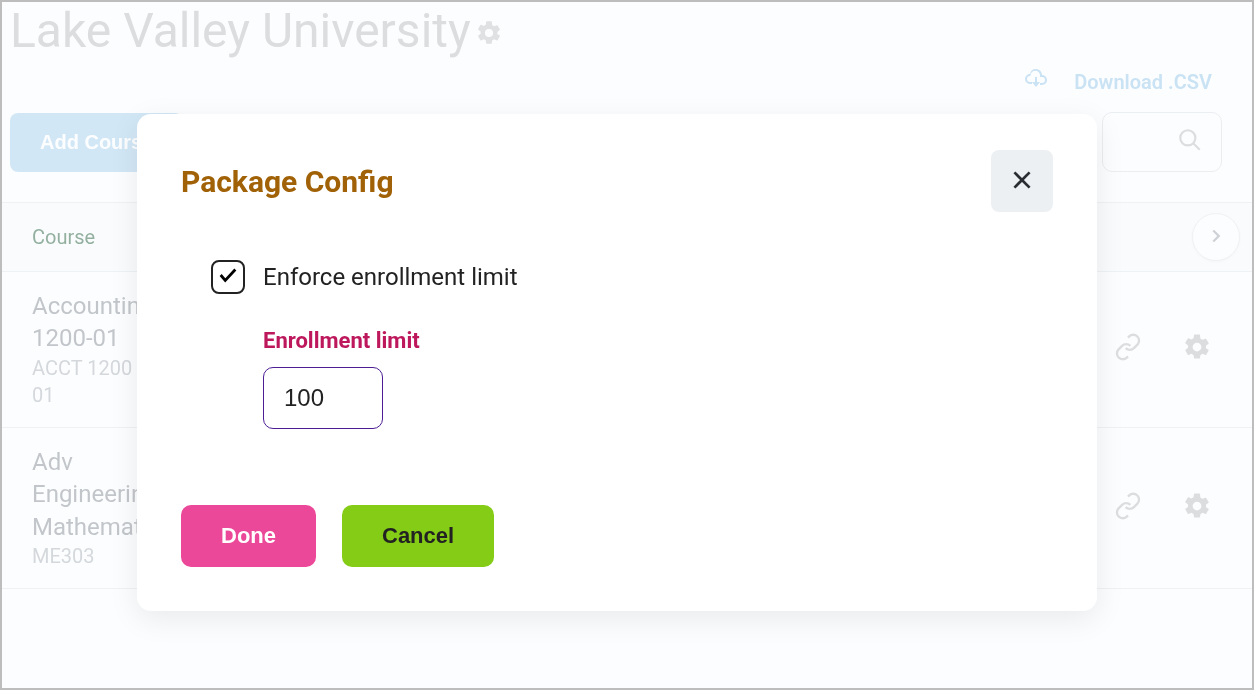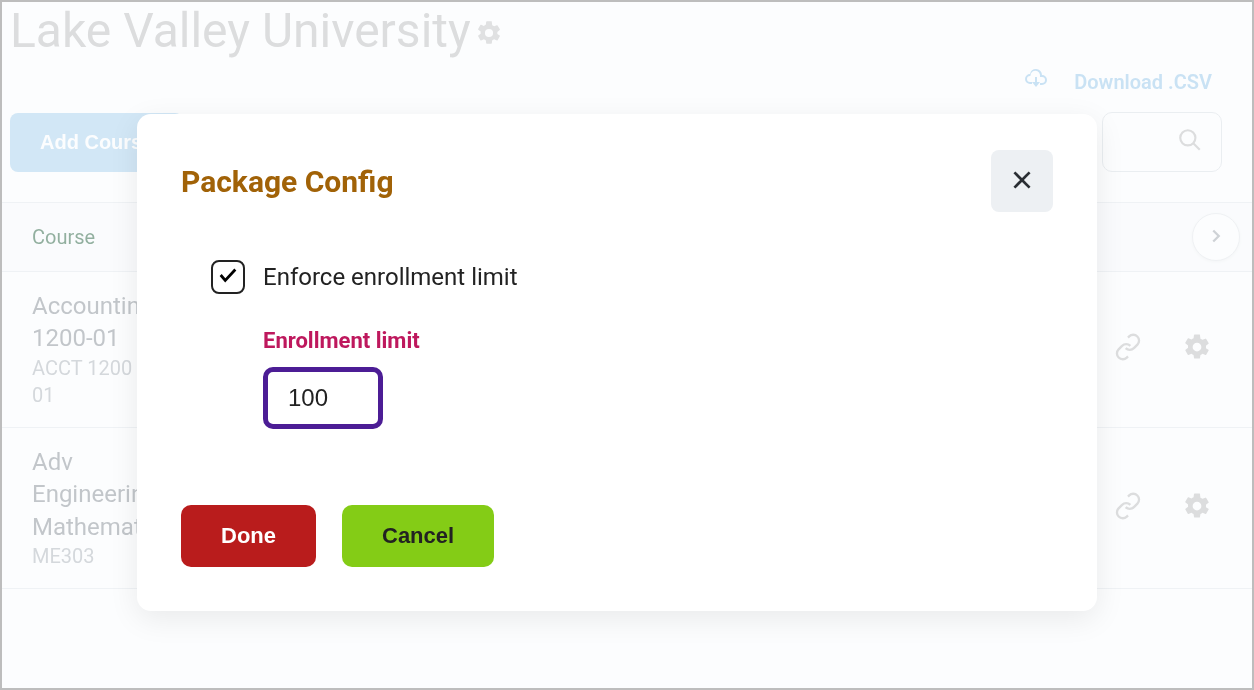--- a/index.html
+++ b/index.html
@@ -195,41 +195,41 @@
     .field-label {
       display: block;
       font-size: 22px;
       font-weight: 700;
       color: #be185d;
       margin-bottom: 14px;
     }
     .field-input {
       width: 120px;
       height: 62px;
-      border: 5px solid #4c1d95;
+      border: 1px solid #4c1d95;
       border-radius: 10px;
       font-size: 24px;
       padding: 0 20px;
       color: #222;
     }
     .modal-footer {
       display: flex;
       gap: 26px;
       padding-top: 36px;
     }
     .btn {
       border: none;
       border-radius: 10px;
       padding: 18px 40px;
       font-size: 22px;
       font-weight: 700;
       cursor: pointer;
     }
     .btn-primary {
-      background: #b91c1c;
+      background: #ec4899;
       color: #fff;
     }
     .btn-secondary {
       background: #84cc16;
       color: #222;
     }
   </style>
 </head>
 <body>
 

